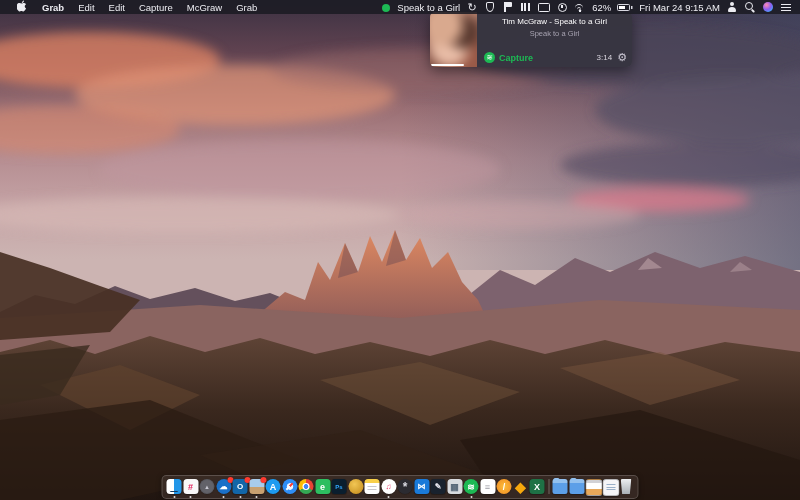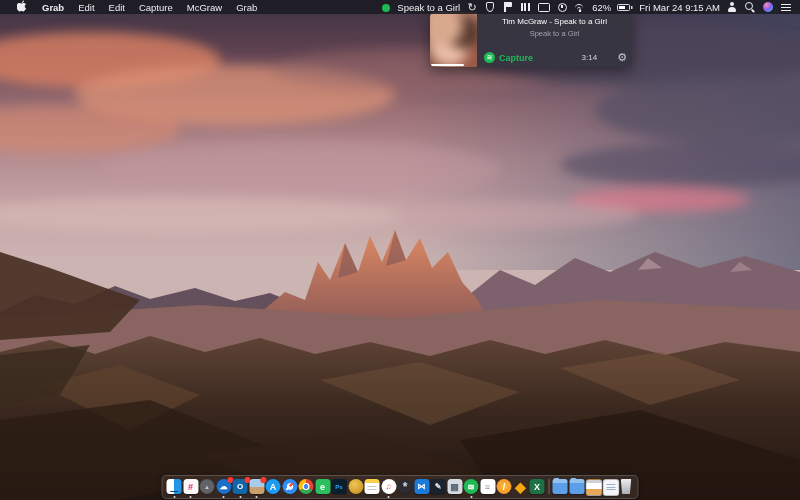--- a/index.html
+++ b/index.html
@@ -66,21 +66,21 @@
       linear-gradient(180deg,#c08a76,#7a4a3e);}
   .notif-progress{position:absolute;left:1px;bottom:1px;height:2px;background:#fff;border-radius:1px;}
   .notif-body{flex:1;position:relative;padding:5px 6px 4px;display:flex;flex-direction:column;align-items:center;}
   .notif-title{font-size:8px;font-weight:normal;white-space:nowrap;}
   .notif-sub{font-size:7.5px;color:#a6a2b0;margin-top:3px;white-space:nowrap;}
   .notif-row{position:absolute;left:7px;right:5px;bottom:4px;display:flex;align-items:center;justify-content:space-between;}
   .sp-left{display:flex;align-items:center;gap:4px;}
   .sp-logo{width:11px;height:11px;border-radius:50%;background:#1DB954;color:#fff;
     font-size:8px;line-height:11px;text-align:center;}
   .sp-name{color:#1DB954;font-weight:bold;font-size:9px;}
-  .sp-right{display:flex;align-items:center;gap:20px;}
+  .sp-right{display:flex;align-items:center;gap:5px;}
   .sp-time{font-size:8px;color:#d8d5de;}
   .gear{font-size:11px;color:#c9c6d2;line-height:11px;}
 
   
   .dock{position:absolute;bottom:1px;left:50%;transform:translateX(-50%);z-index:30;
     display:flex;align-items:flex-end;gap:1.5px;padding:3px 4px 4px;
     background:rgba(70,54,50,.55);border:0.5px solid rgba(255,255,255,.18);
     border-radius:5px;box-shadow:0 1px 5px rgba(0,0,0,.35);}
   .dock-item{position:relative;width:15px;height:15px;flex:none;}
   .di{position:relative;width:15px;height:15px;border-radius:3.5px;display:flex;

